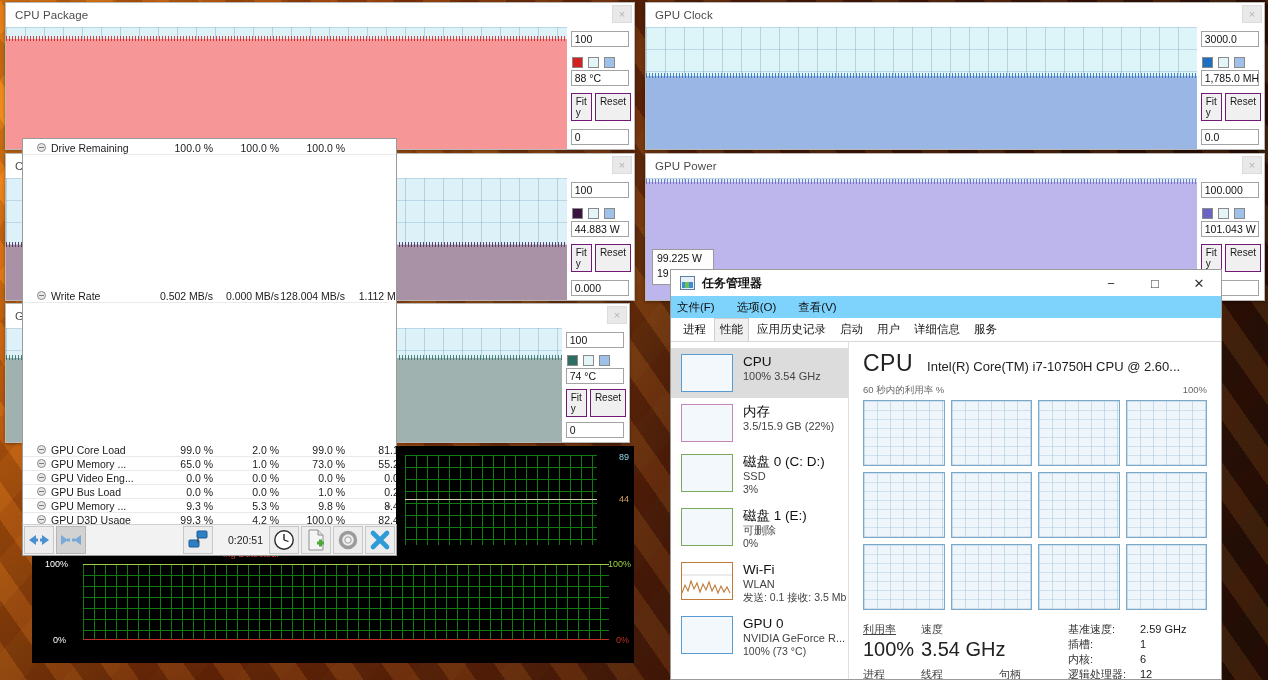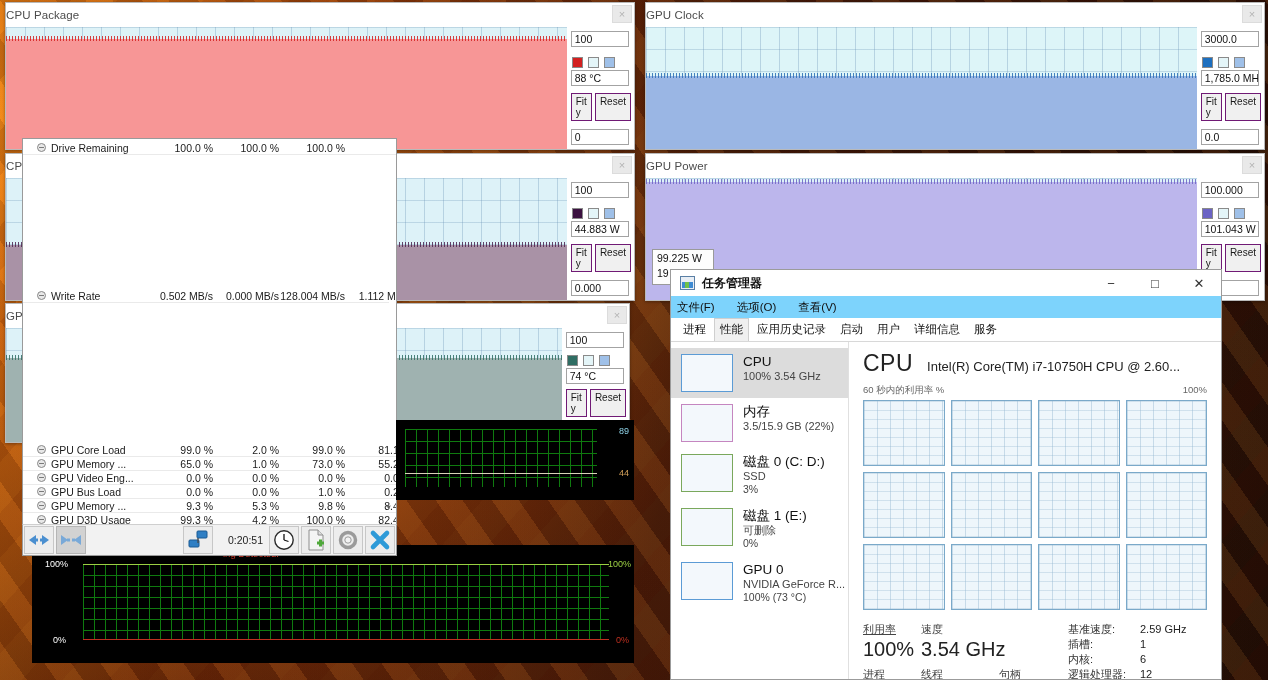--- a/index.html
+++ b/index.html
@@ -34,20 +34,21 @@
     background: #ffffff;
     border: 1px solid #b9b9b9;
     box-shadow: 0 1px 3px rgba(0,0,0,.35);
     display: flex; flex-direction: column;
     overflow: hidden;
   }
   .gwin .titlebar {
     height: 24px; flex: 0 0 24px;
     background: #ffffff;
     display: flex; align-items: center;
+    padding-left: 9px;
     position: relative;
   }
   .gwin .titlebar .t {
     font-size: 11.5px; color: #4c4c4c;
     letter-spacing: .1px;
   }
   .gwin .titlebar .close {
     position: absolute; right: 2px; top: 2px;
     width: 20px; height: 18px;
     background: #e9e9e9;
@@ -162,21 +163,21 @@
   #hw-toolbar .clock-txt {
     font-size: 10.5px; color: #1d1d1d; margin: 0 5px 0 14px;
   }
   #hw-toolbar .spacer { flex: 1 1 auto; }
 
   
   .blackwin {
     position: absolute; background: #000000;
     border: 1px solid #000; overflow: hidden;
   }
-  #gz-right { left: 396px; top: 420px; width: 238px; height: 80px; z-index: 2; }
+  #gz-right { left: 396px; top: 446px; width: 238px; height: 120px; z-index: 2; }
   #gz-bottom{ left: 32px;  top: 545px; width: 602px; height: 118px; z-index: 2; }
   .gzgrid {
     position: absolute;
     background-image:
       linear-gradient(to right, #0f7a0f 1px, transparent 1px),
       linear-gradient(to bottom, #0f7a0f 1px, transparent 1px);
   }
   .gzlabel { position: absolute; font-size: 9px; }
 
   
@@ -647,20 +648,33 @@
         </div>
         <div class="tmitem">
           <div class="tmthumb" style="border-color:#7aa85c;background:#f3f8fc;"></div>
           <div class="tmtext">
             <div class="l1">磁盘 1 (E:)</div>
             <div class="l2">可删除</div>
             <div class="l3">0%</div>
           </div>
         </div>
         <div class="tmitem">
+          <div class="tmthumb" style="border-color:#c07a3a;background:#fff;">
+            <svg width="50" height="36" viewBox="0 0 50 36" style="position:absolute;left:0;bottom:0;">
+              <polyline points="0,30 3,22 6,28 9,18 12,26 15,20 18,29 21,21 24,27 27,19 30,28 33,22 36,30 39,23 42,29 45,24 48,30" fill="none" stroke="#c07a3a" stroke-width="1.1"></polyline>
+              <line x1="0" y1="12" x2="50" y2="12" stroke="#d8d8d8" stroke-width="1"></line>
+            </svg>
+          </div>
+          <div class="tmtext">
+            <div class="l1">Wi-Fi</div>
+            <div class="l2">WLAN</div>
+            <div class="l3">发送: 0.1 接收: 3.5 Mb</div>
+          </div>
+        </div>
+        <div class="tmitem">
           <div class="tmthumb" style="border-color:#5b9bd5;background:#f3f8fc;"></div>
           <div class="tmtext">
             <div class="l1">GPU 0</div>
             <div class="l2">NVIDIA GeForce R...</div>
             <div class="l3">100% (73 °C)</div>
           </div>
         </div>
       </div>
 
     <div id="tm-main">

